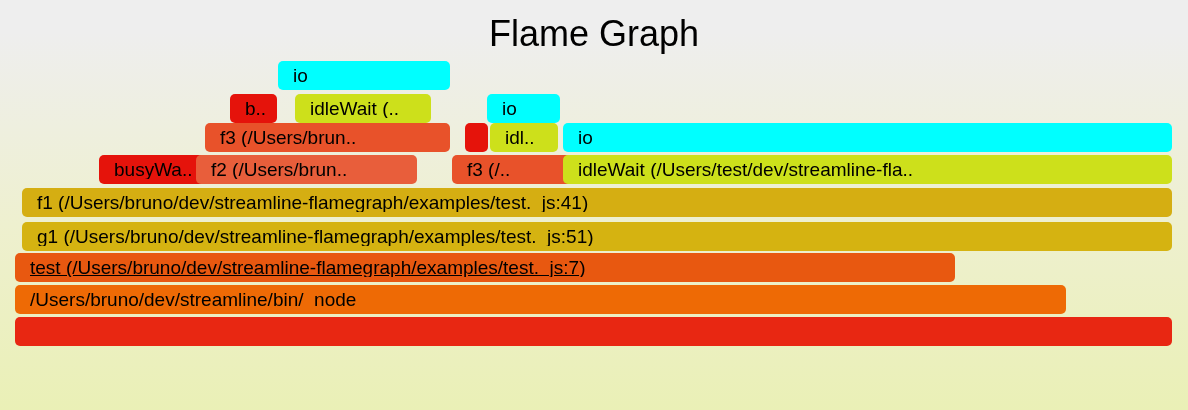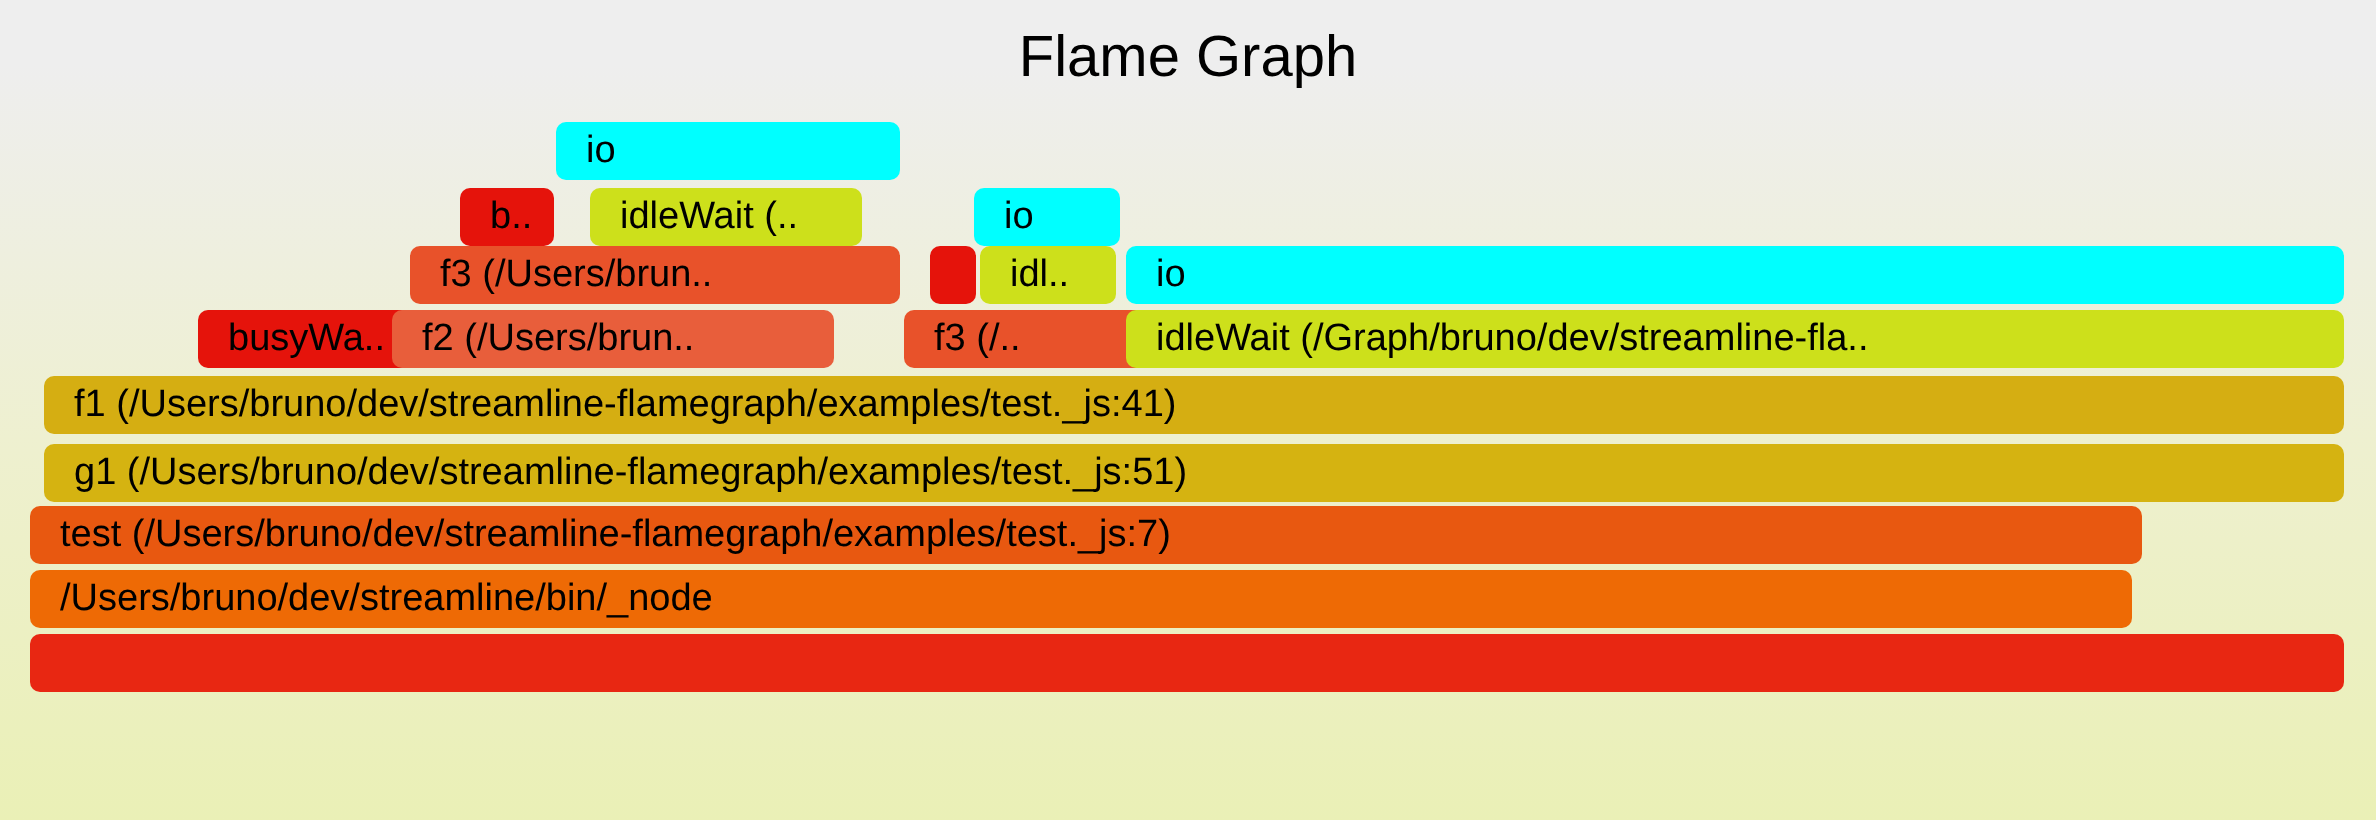--- a/index.html
+++ b/index.html
@@ -18,21 +18,21 @@
     height: 410px;
     background: linear-gradient(to bottom, #eeeeee 0%, #eeeeee 8%, #eef0cf 55%, #eaf0b6 100%);
     overflow: hidden;
   }
   #graph-title {
     position: absolute;
     left: 0;
     top: 13px;
     width: 1188px;
     text-align: center;
-    font-size: 29px;
+    font-size: 36px;
     font-family: "Liberation Sans", sans-serif;
     color: #000000;
     letter-spacing: 0px;
     white-space: nowrap;
   }
   .frame {
     position: absolute;
     box-sizing: border-box;
     height: 29px;
     border-radius: 5px;
@@ -85,29 +85,29 @@
       <div class="frame" style="left: 99px; top: 155px; width: 120px; background: rgb(229, 19, 11);">
         <span class="frame-label">busyWa..</span>
       </div>
       <div class="frame" style="left: 196px; top: 155px; width: 221px; background: rgb(232, 94, 59);">
         <span class="frame-label">f2 (/Users/brun..</span>
       </div>
       <div class="frame" style="left: 452px; top: 155px; width: 126px; background: rgb(232, 82, 42);">
         <span class="frame-label">f3 (/..</span>
       </div>
       <div class="frame" style="left: 563px; top: 155px; width: 609px; background: rgb(205, 224, 27);">
-        <span class="frame-label">idleWait (/Graph/bruno/dev/streamline-fla..</span>
+        <span class="frame-label">idleWait (/Users/test/dev/streamline-fla..</span>
       </div>
       <div class="frame" style="left: 22px; top: 188px; width: 1150px; background: rgb(213, 174, 18);">
         <span class="frame-label">f1 (/Users/bruno/dev/streamline-flamegraph/examples/test._js:41)</span>
       </div>
       <div class="frame" style="left: 22px; top: 222px; width: 1150px; background: rgb(213, 179, 17);">
         <span class="frame-label">g1 (/Users/bruno/dev/streamline-flamegraph/examples/test._js:51)</span>
       </div>
-      <div class="frame" style="left: 15px; top: 253px; width: 1056px; background: rgb(232, 88, 16);">
+      <div class="frame" style="left: 15px; top: 253px; width: 940px; background: rgb(232, 88, 16); text-decoration: underline;">
         <span class="frame-label">test (/Users/bruno/dev/streamline-flamegraph/examples/test._js:7)</span>
       </div>
       <div class="frame" style="left: 15px; top: 285px; width: 1051px; background: rgb(238, 106, 5);">
         <span class="frame-label">/Users/bruno/dev/streamline/bin/_node</span>
       </div>
       <div class="frame" style="left: 15px; top: 317px; width: 1157px; background: rgb(232, 39, 18);">
         <span class="frame-label"></span>
       </div>
     </div>
 </div>

